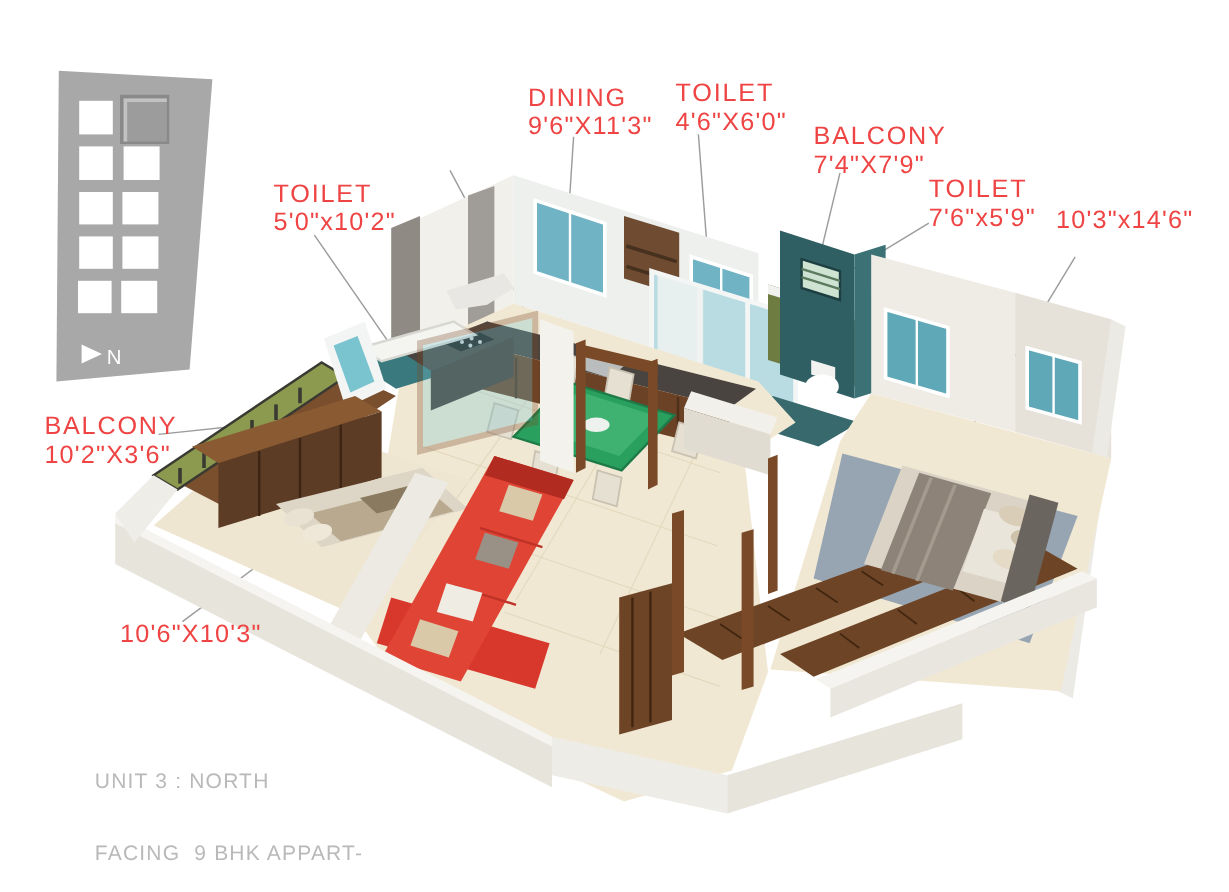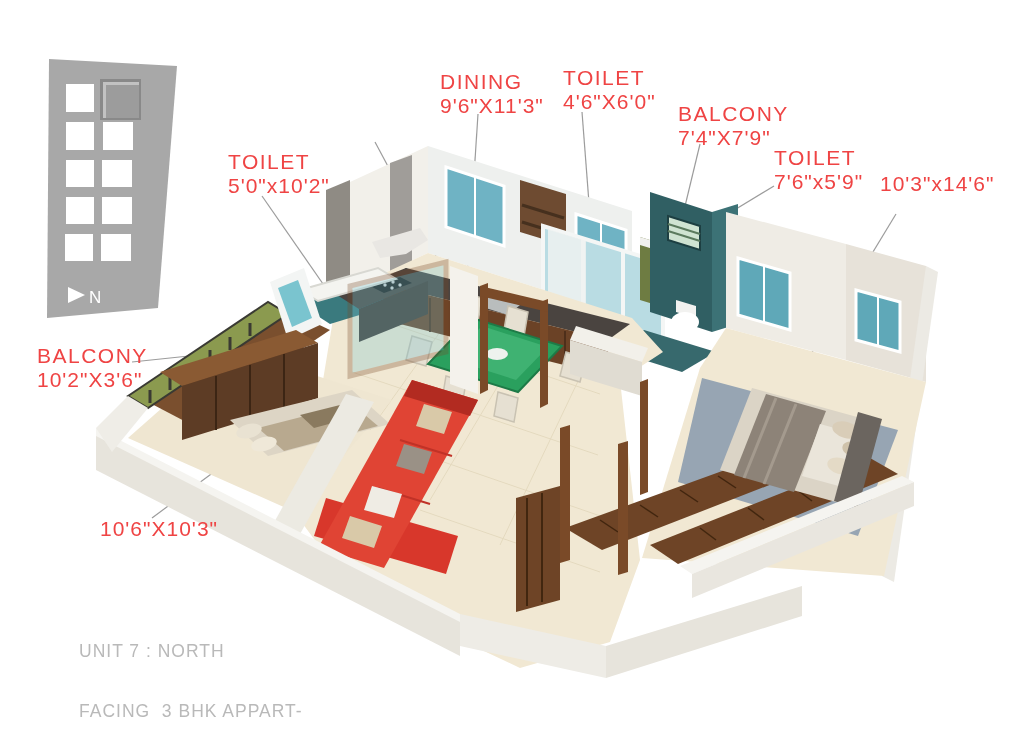--- a/index.html
+++ b/index.html
@@ -272,19 +272,19 @@
 <div class="lbl" style="left:228px;top:150px"><div class="l1">TOILET</div><div class="l2">5'0"x10'2"</div></div>
 <div class="lbl" style="left:440px;top:70px"><div class="l1">DINING</div><div class="l2">9'6"X11'3"</div></div>
 <div class="lbl" style="left:563px;top:66px"><div class="l1">TOILET</div><div class="l2">4'6"X6'0"</div></div>
 <div class="lbl" style="left:678px;top:102px"><div class="l1">BALCONY</div><div class="l2">7'4"X7'9"</div></div>
 <div class="lbl" style="left:774px;top:146px"><div class="l1">TOILET</div><div class="l2">7'6"x5'9"</div></div>
 <div class="lbl" style="left:880px;top:172px"><div class="l2">10'3"x14'6"</div></div>
 <div class="lbl" style="left:37px;top:344px"><div class="l1">BALCONY</div><div class="l2">10'2"X3'6"</div></div>
 <div class="lbl" style="left:100px;top:517px"><div class="l2">10'6"X10'3"</div></div>
 
 <div class="caption">
-  <div>UNIT 7 : NORTH</div>
-  <div>FACING  3 BHK APPART-</div>
+  <div>UNIT 3 : NORTH</div>
+  <div>FACING  9 BHK APPART-</div>
   
   
   
 </div>
 </div>
 
 </body></html>

